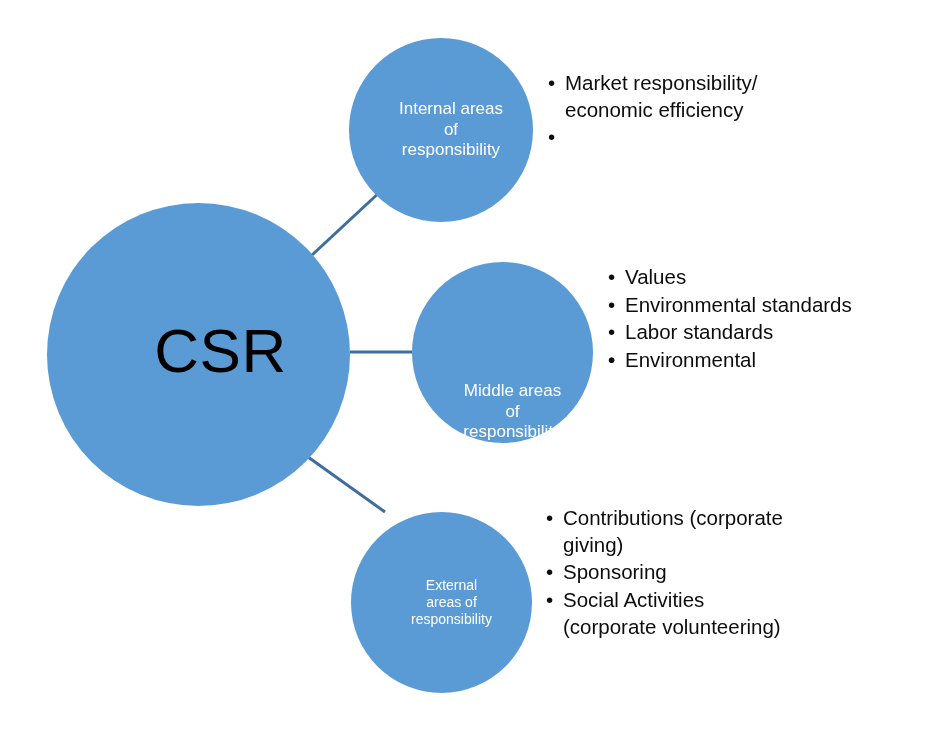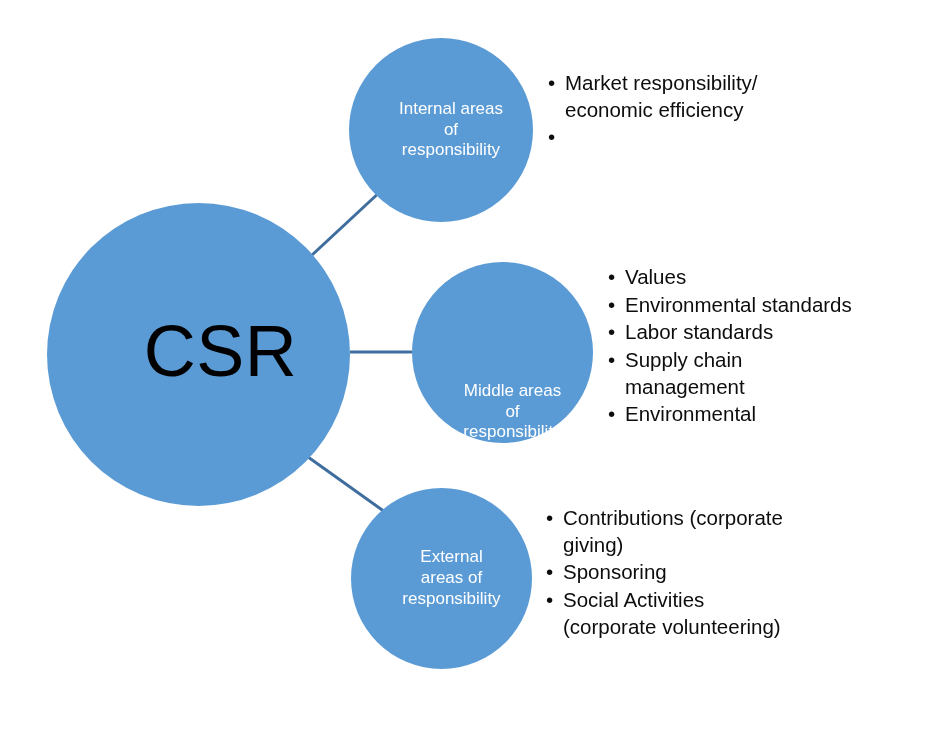--- a/index.html
+++ b/index.html
@@ -46,21 +46,21 @@
   
   #csr-node {
     left: 47px;
     top: 203px;
     width: 303px;
     height: 303px;
     flex-direction: column;
     color: #000000;
   }
   #csr-node .main-title {
-    font-size: 72px;
+    font-size: 62px;
     color: #000000;
     line-height: 1.0;
     letter-spacing: 0.5px;
     margin-bottom: 8px;
     margin-left: 44px;
   }
   #csr-node .sub-title {
     font-size: 24px;
     color: #000000;
     line-height: 1.26;
@@ -77,24 +77,24 @@
   #middle-node {
     left: 412px;
     top: 262px;
     width: 181px;
     height: 181px;
     font-size: 17px;
     align-items: flex-end;
   }
   #external-node {
     left: 351px;
-    top: 488px;
+    top: 512px;
     width: 181px;
     height: 181px;
-    font-size: 17px;
+    font-size: 14px;
   }
   
   .bullet-list {
     position: absolute;
     margin: 0;
     padding: 0;
     list-style: none;
     color: #0d0d0d;
     font-size: 20.5px;
     line-height: 1.3;
@@ -181,22 +181,20 @@
     <li>
       <span class="bullet-dot">•</span>
       <span class="bullet-text">Environmental standards</span>
     </li>
     <li>
       <span class="bullet-dot">•</span>
       <span class="bullet-text">Labor standards</span>
     </li>
     <li>
       <span class="bullet-dot">•</span>
-      <span class="bullet-text">Supply chain
-management</span>
     </li>
     <li>
       <span class="bullet-dot">•</span>
       <span class="bullet-text">Environmental</span>
     </li>
   </ul>
 
   <ul id="list-external" class="bullet-list">
     <li>
       <span class="bullet-dot">•</span>

